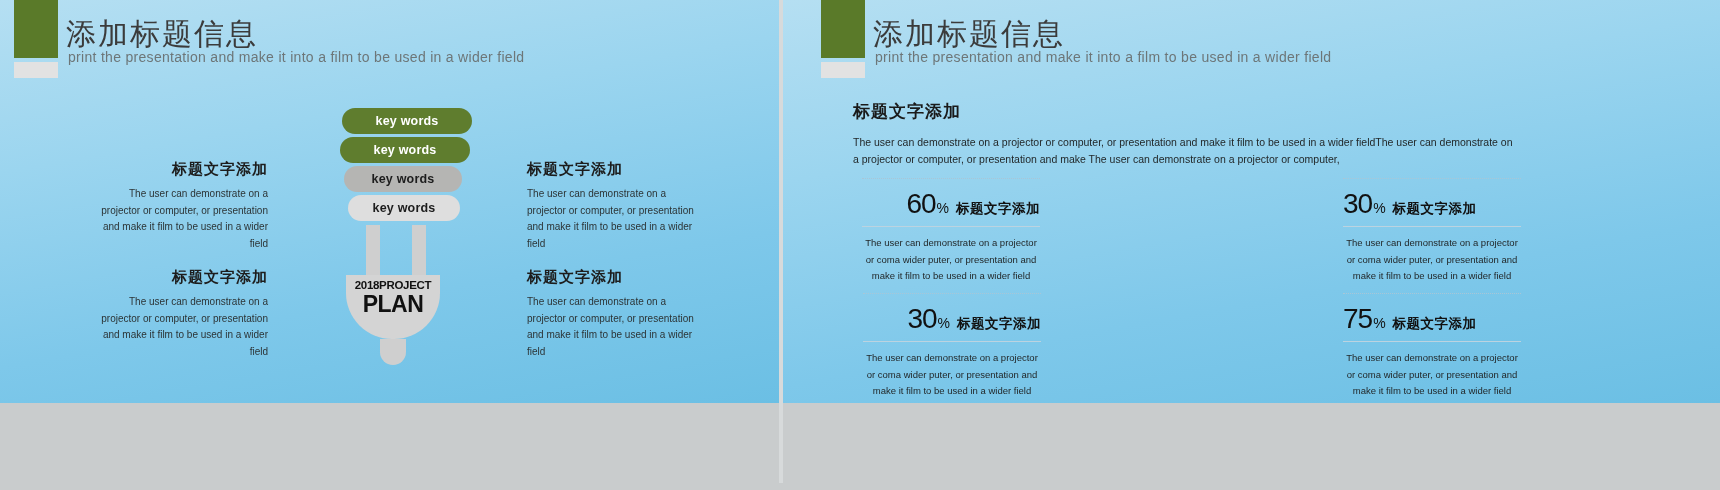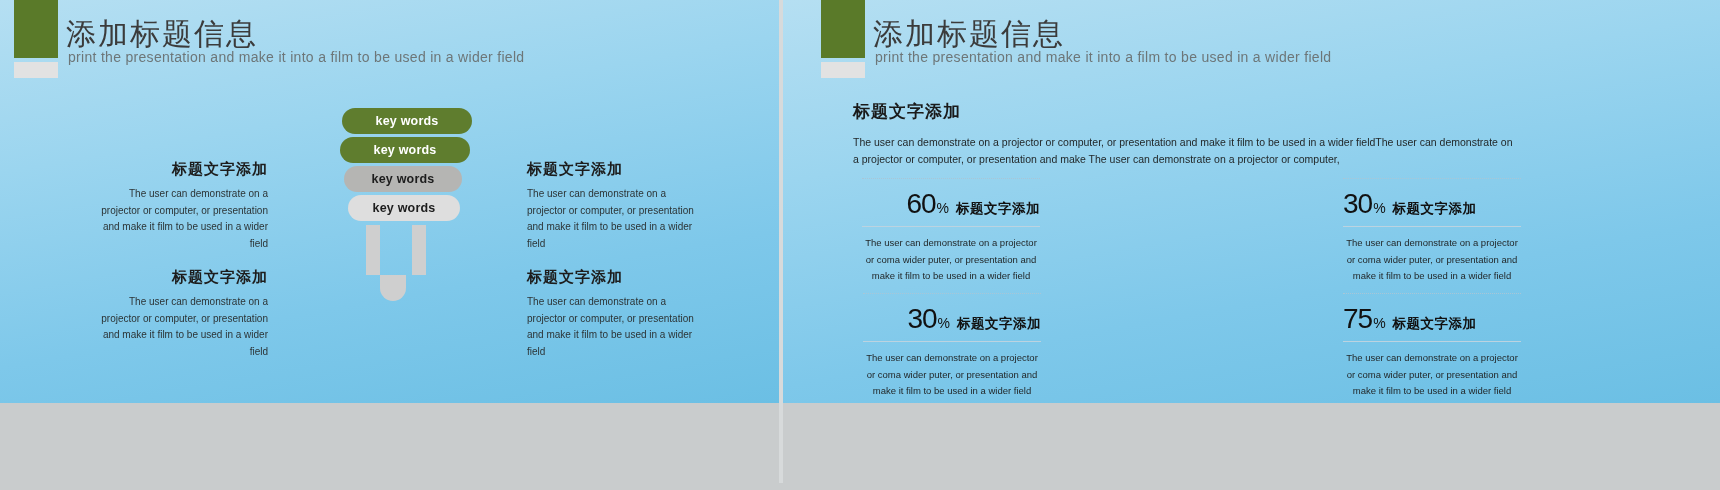--- a/index.html
+++ b/index.html
@@ -156,20 +156,24 @@
       <div class="pill p1">key words</div>
       <div class="pill p2">key words</div>
       <div class="pill p3">key words</div>
       <div class="pill p4">key words</div>
 
       <div class="filament-wrap">
         <div class="filament fil-a"></div>
         <div class="filament fil-b"></div>
       </div>
 
+      <div class="bulb-base">
+        <div class="base-small">2018PROJECT</div>
+        <div class="base-big">PLAN</div>
+      </div>
       <div class="bulb-stem"></div>
     </div>
 
     <div class="blk ralign" style="left:92px; top:160px;">
       <div class="tb-title">标题文字添加</div>
       <div class="tb-body">The user can demonstrate  on a projector or computer, or presentation  and make it film to be used in a wider  field</div>
     </div>
 
     <div class="blk lalign" style="left:527px; top:160px;">
       <div class="tb-title">标题文字添加</div>

